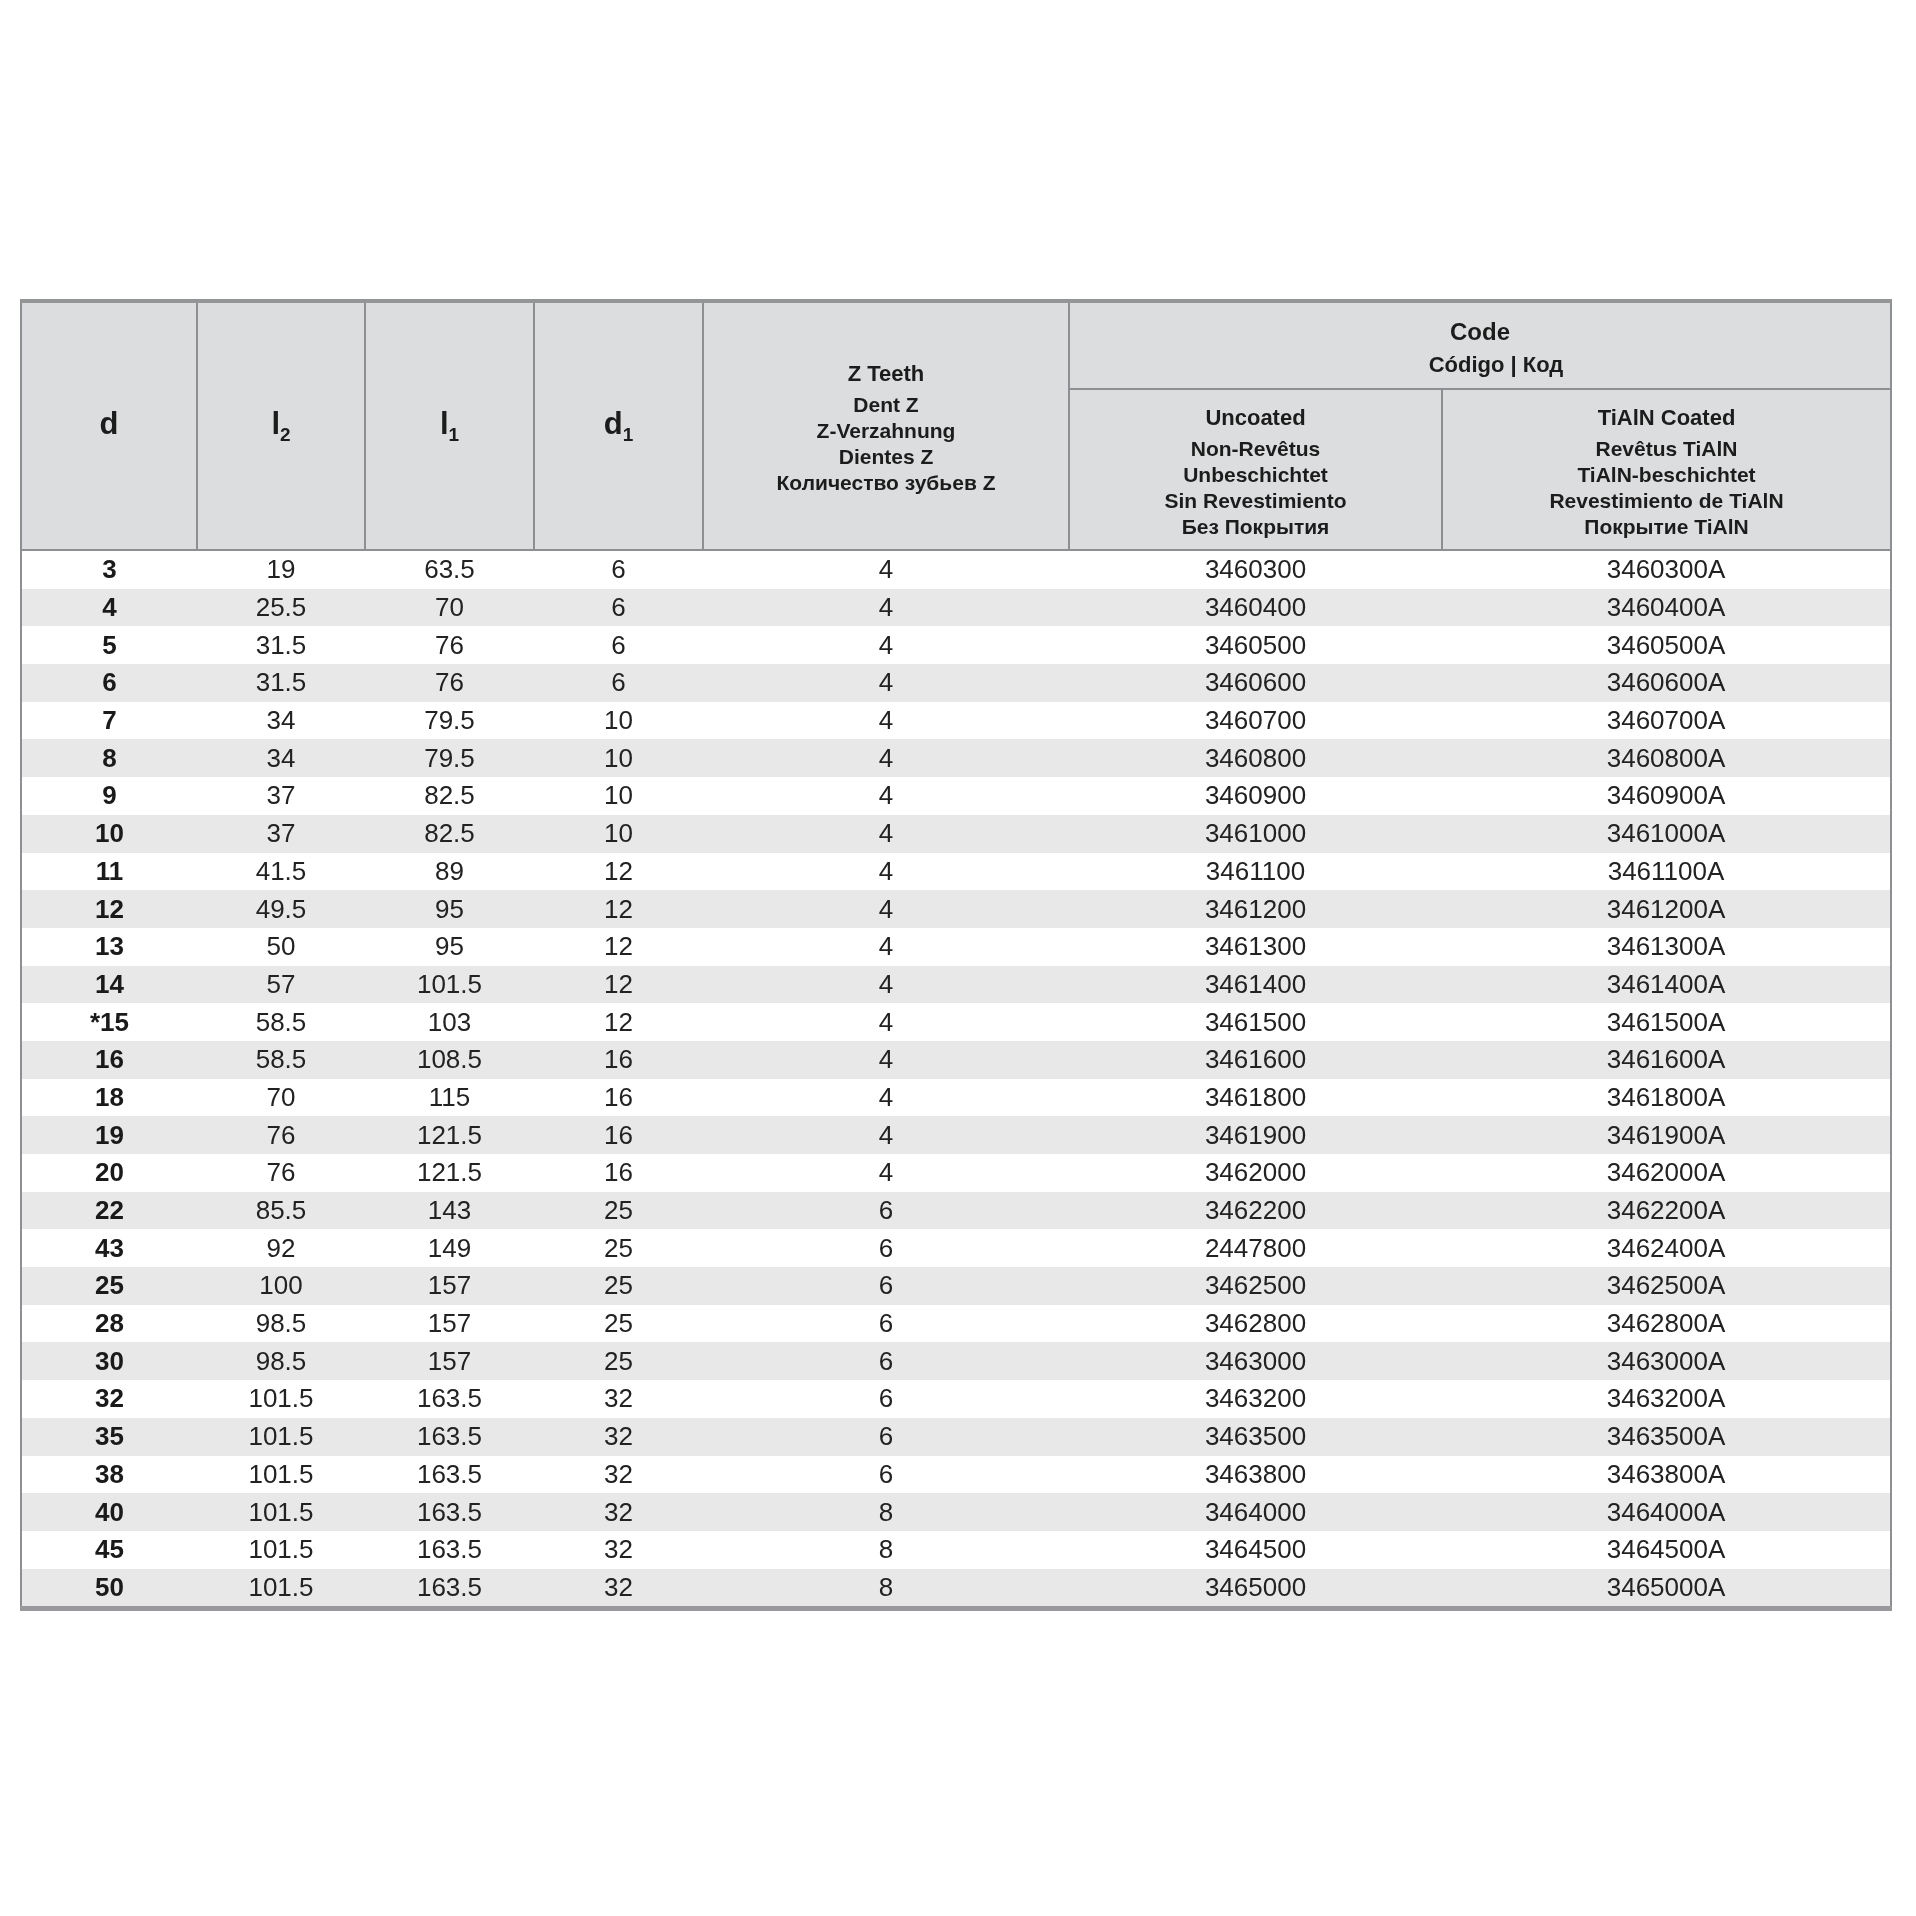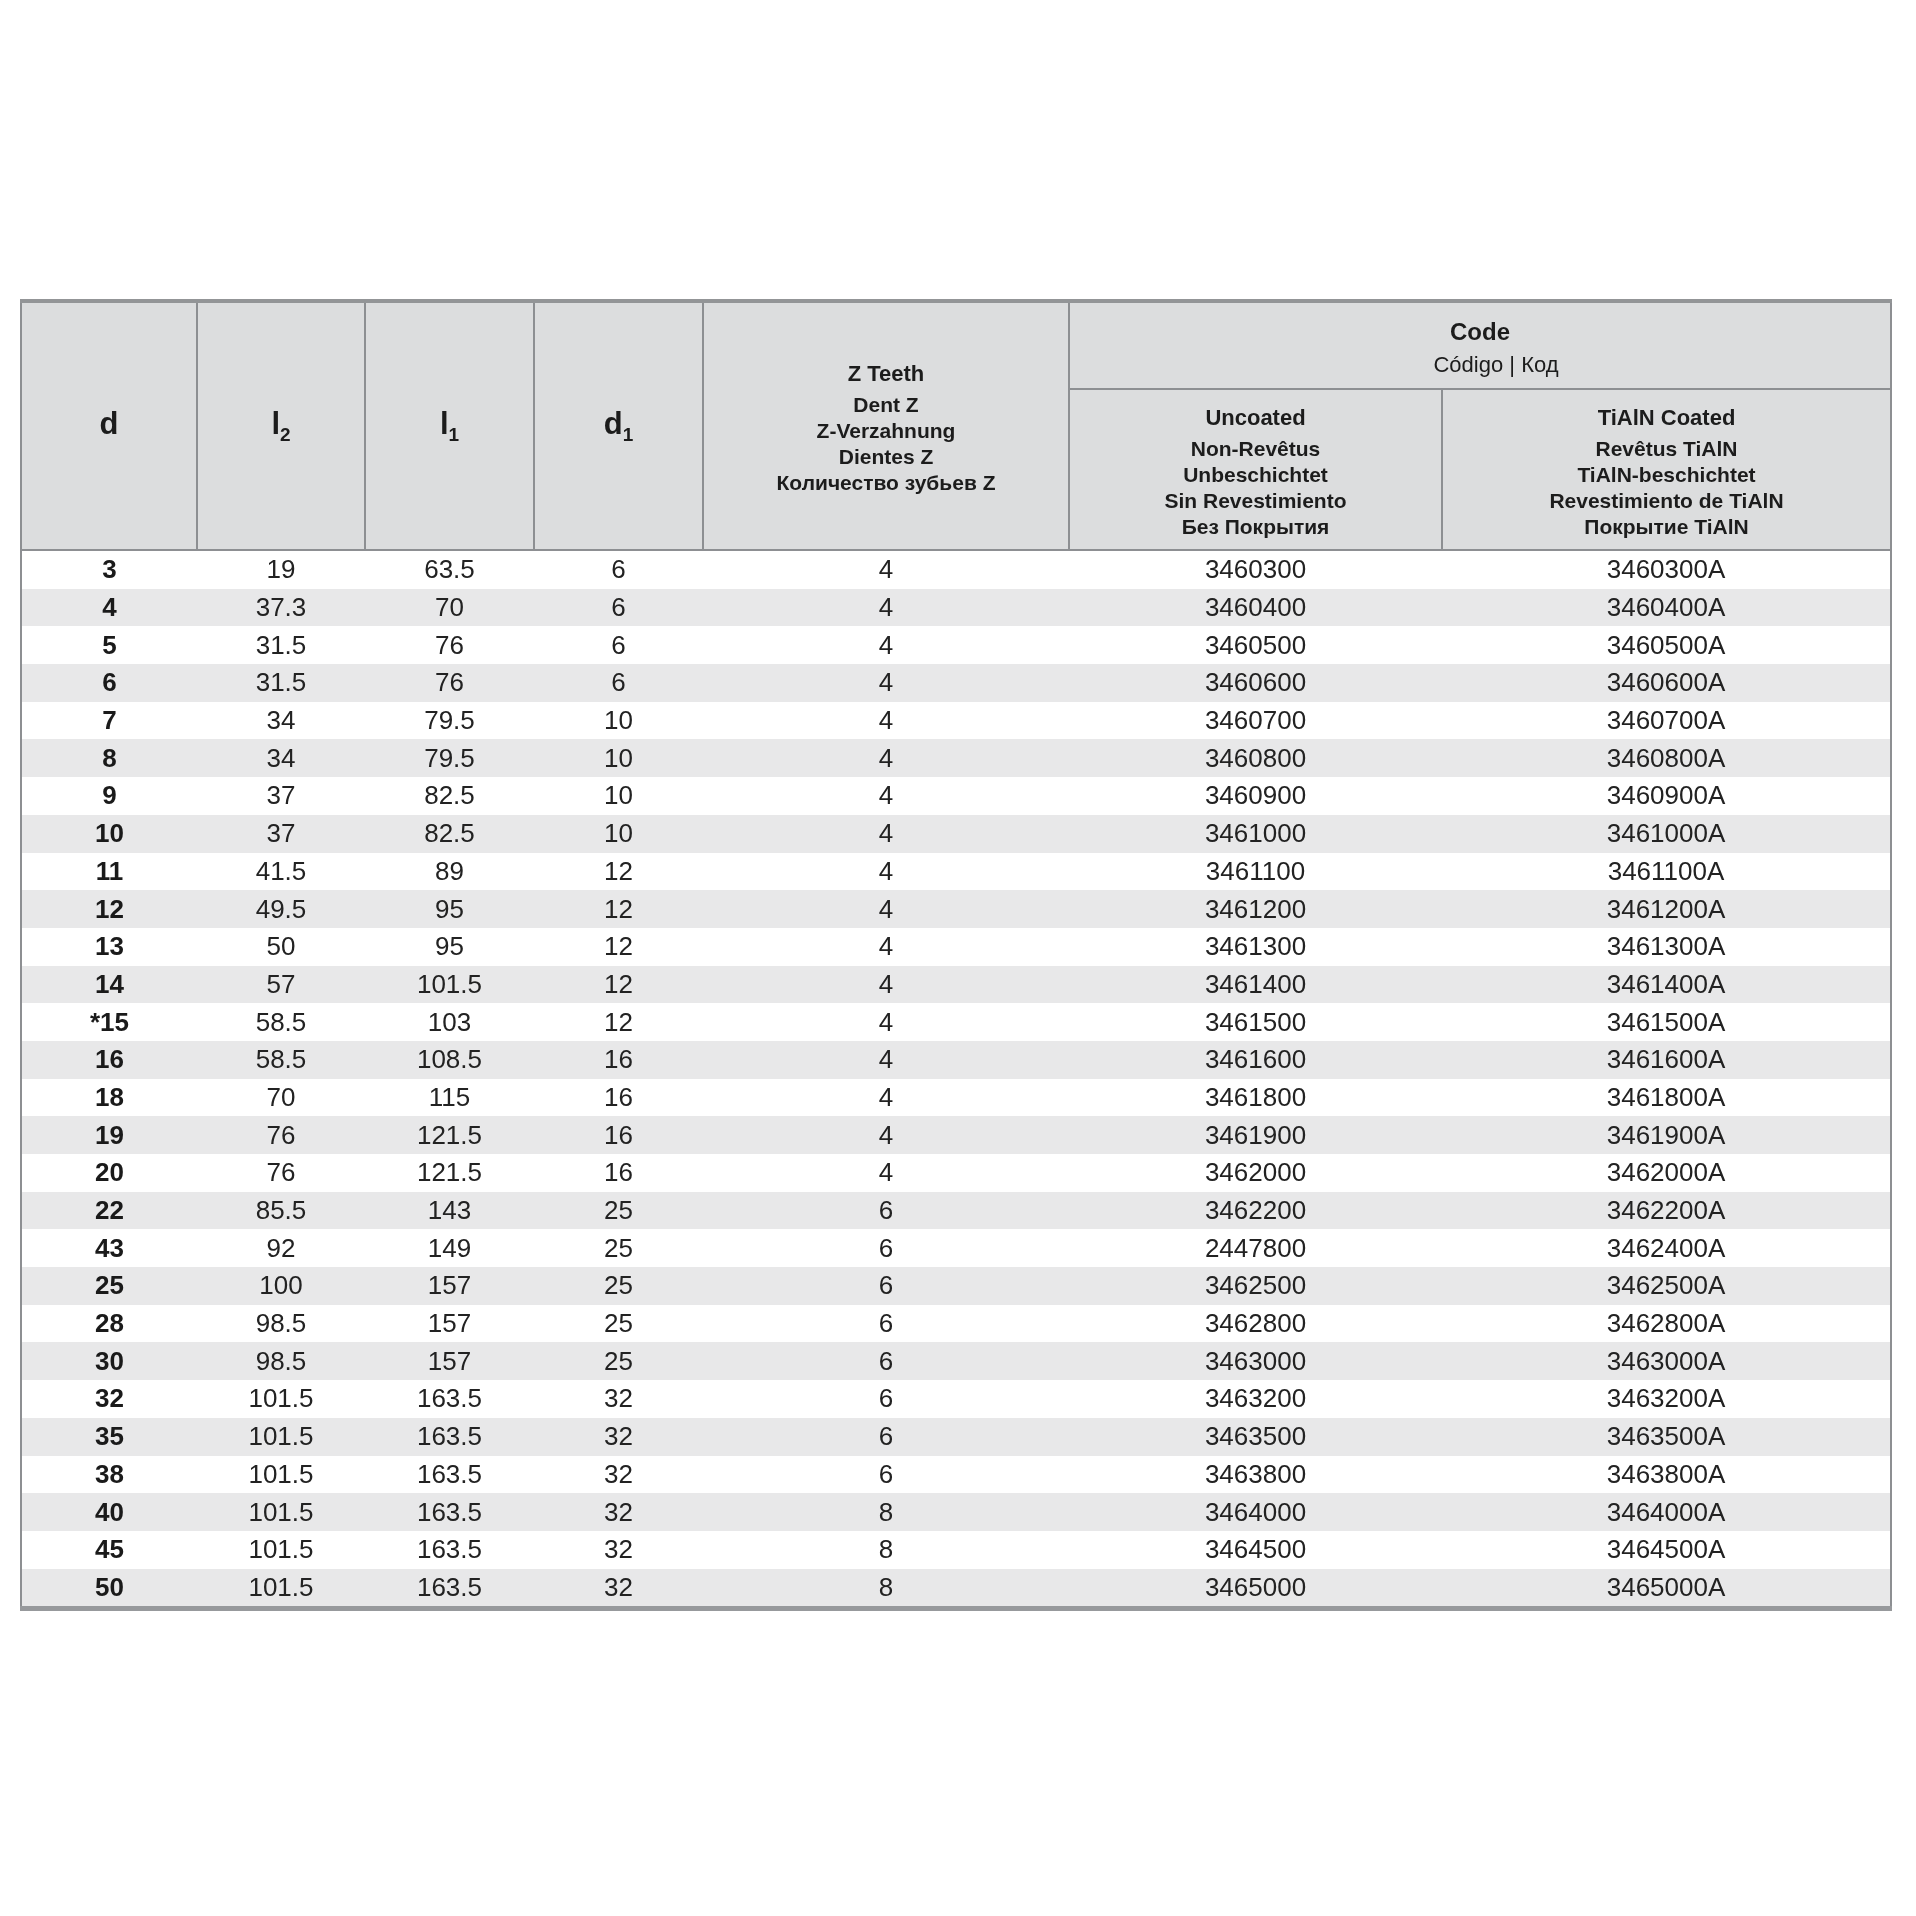--- a/index.html
+++ b/index.html
@@ -51,21 +51,21 @@
     font-weight: bold;
     line-height: 36px;
   }
   .h-title-lg {
     font-size: 24px;
     font-weight: bold;
     line-height: 38px;
   }
   .h-subtitle {
     font-size: 22px;
-    font-weight: normal;
+    font-weight: bold;
     line-height: 28px;
     padding-left: 32px;
   }
   .h-line {
     font-size: 21px;
     font-weight: bold;
     line-height: 26px;
   }
   tbody td {
     height: 37.7px;
@@ -142,21 +142,21 @@
           <td class="col-d">3</td>
           <td class="col-l2">19</td>
           <td class="col-l1">63.5</td>
           <td class="col-d1">6</td>
           <td class="col-z-teeth">4</td>
           <td class="col-code-uncoated">3460300</td>
           <td class="col-code-tialn">3460300A</td>
         </tr>
         <tr class="striped">
           <td class="col-d">4</td>
-          <td class="col-l2">37.3</td>
+          <td class="col-l2">25.5</td>
           <td class="col-l1">70</td>
           <td class="col-d1">6</td>
           <td class="col-z-teeth">4</td>
           <td class="col-code-uncoated">3460400</td>
           <td class="col-code-tialn">3460400A</td>
         </tr>
         <tr>
           <td class="col-d">5</td>
           <td class="col-l2">31.5</td>
           <td class="col-l1">76</td>

